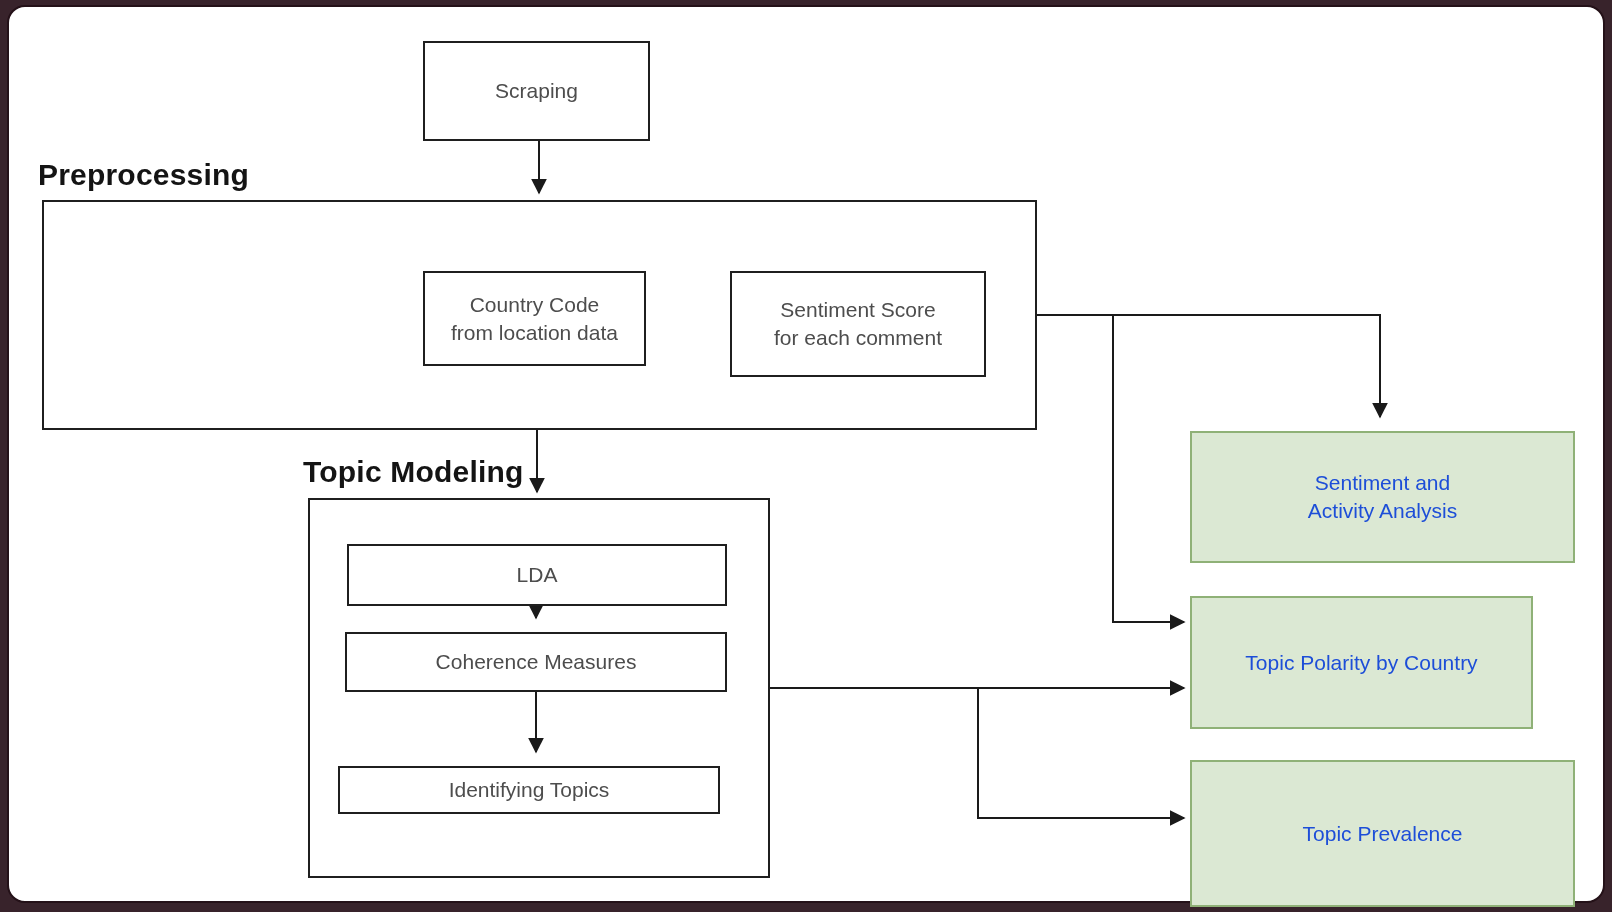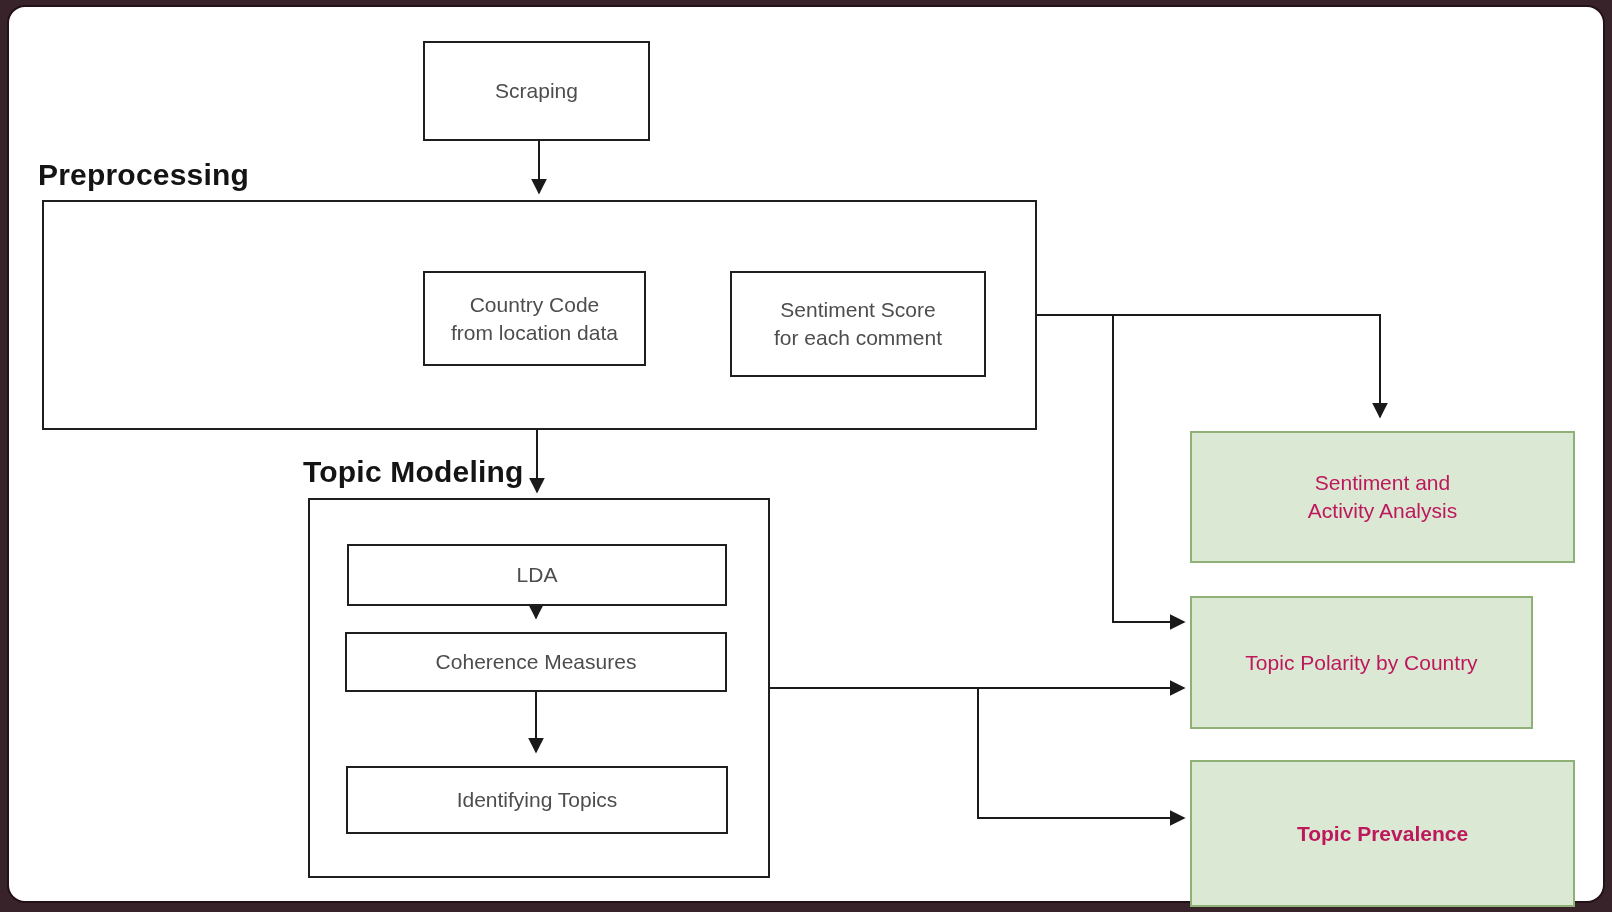--- a/index.html
+++ b/index.html
@@ -41,21 +41,21 @@
   }
   .node .lbl{white-space:pre-line;}
   .container-box{
     position:absolute;
     background:transparent;
     border:2px solid var(--box-border);
   }
   .green{
     background:var(--green-fill);
     border:2px solid var(--green-border);
-    color:#be185d;
+    color:#1d4ed8;
   }
   .section-label{
     position:absolute;
     font-weight:bold;
     font-size:30px;
     color:var(--section-label);
     letter-spacing:.2px;
   }
 </style>
 </head>
@@ -102,29 +102,29 @@
   </div>
 
   <div class="node" style="left:347px;top:536px;width:380px;height:62px;">
     <span class="lbl">LDA</span>
   </div>
 
   <div class="node" style="left:345px;top:624px;width:382px;height:60px;">
     <span class="lbl">Coherence Measures</span>
   </div>
 
-  <div class="node" style="left:346px;top:758px;width:382px;height:68px;">
+  <div class="node" style="left:338px;top:758px;width:382px;height:48px;">
     <span class="lbl">Identifying Topics</span>
   </div>
 
   <div class="node green" style="left:1190px;top:423px;width:385px;height:132px;">
     <span class="lbl">Sentiment and
 Activity Analysis</span>
   </div>
 
   <div class="node green" style="left:1190px;top:588px;width:343px;height:133px;">
     <span class="lbl">Topic Polarity by Country</span>
   </div>
 
-  <div class="node green" style="left:1190px;top:752px;width:385px;height:147px;font-weight:bold;">
+  <div class="node green" style="left:1190px;top:752px;width:385px;height:147px;">
     <span class="lbl">Topic Prevalence</span>
   </div>
 </div>
 
 </body></html>

